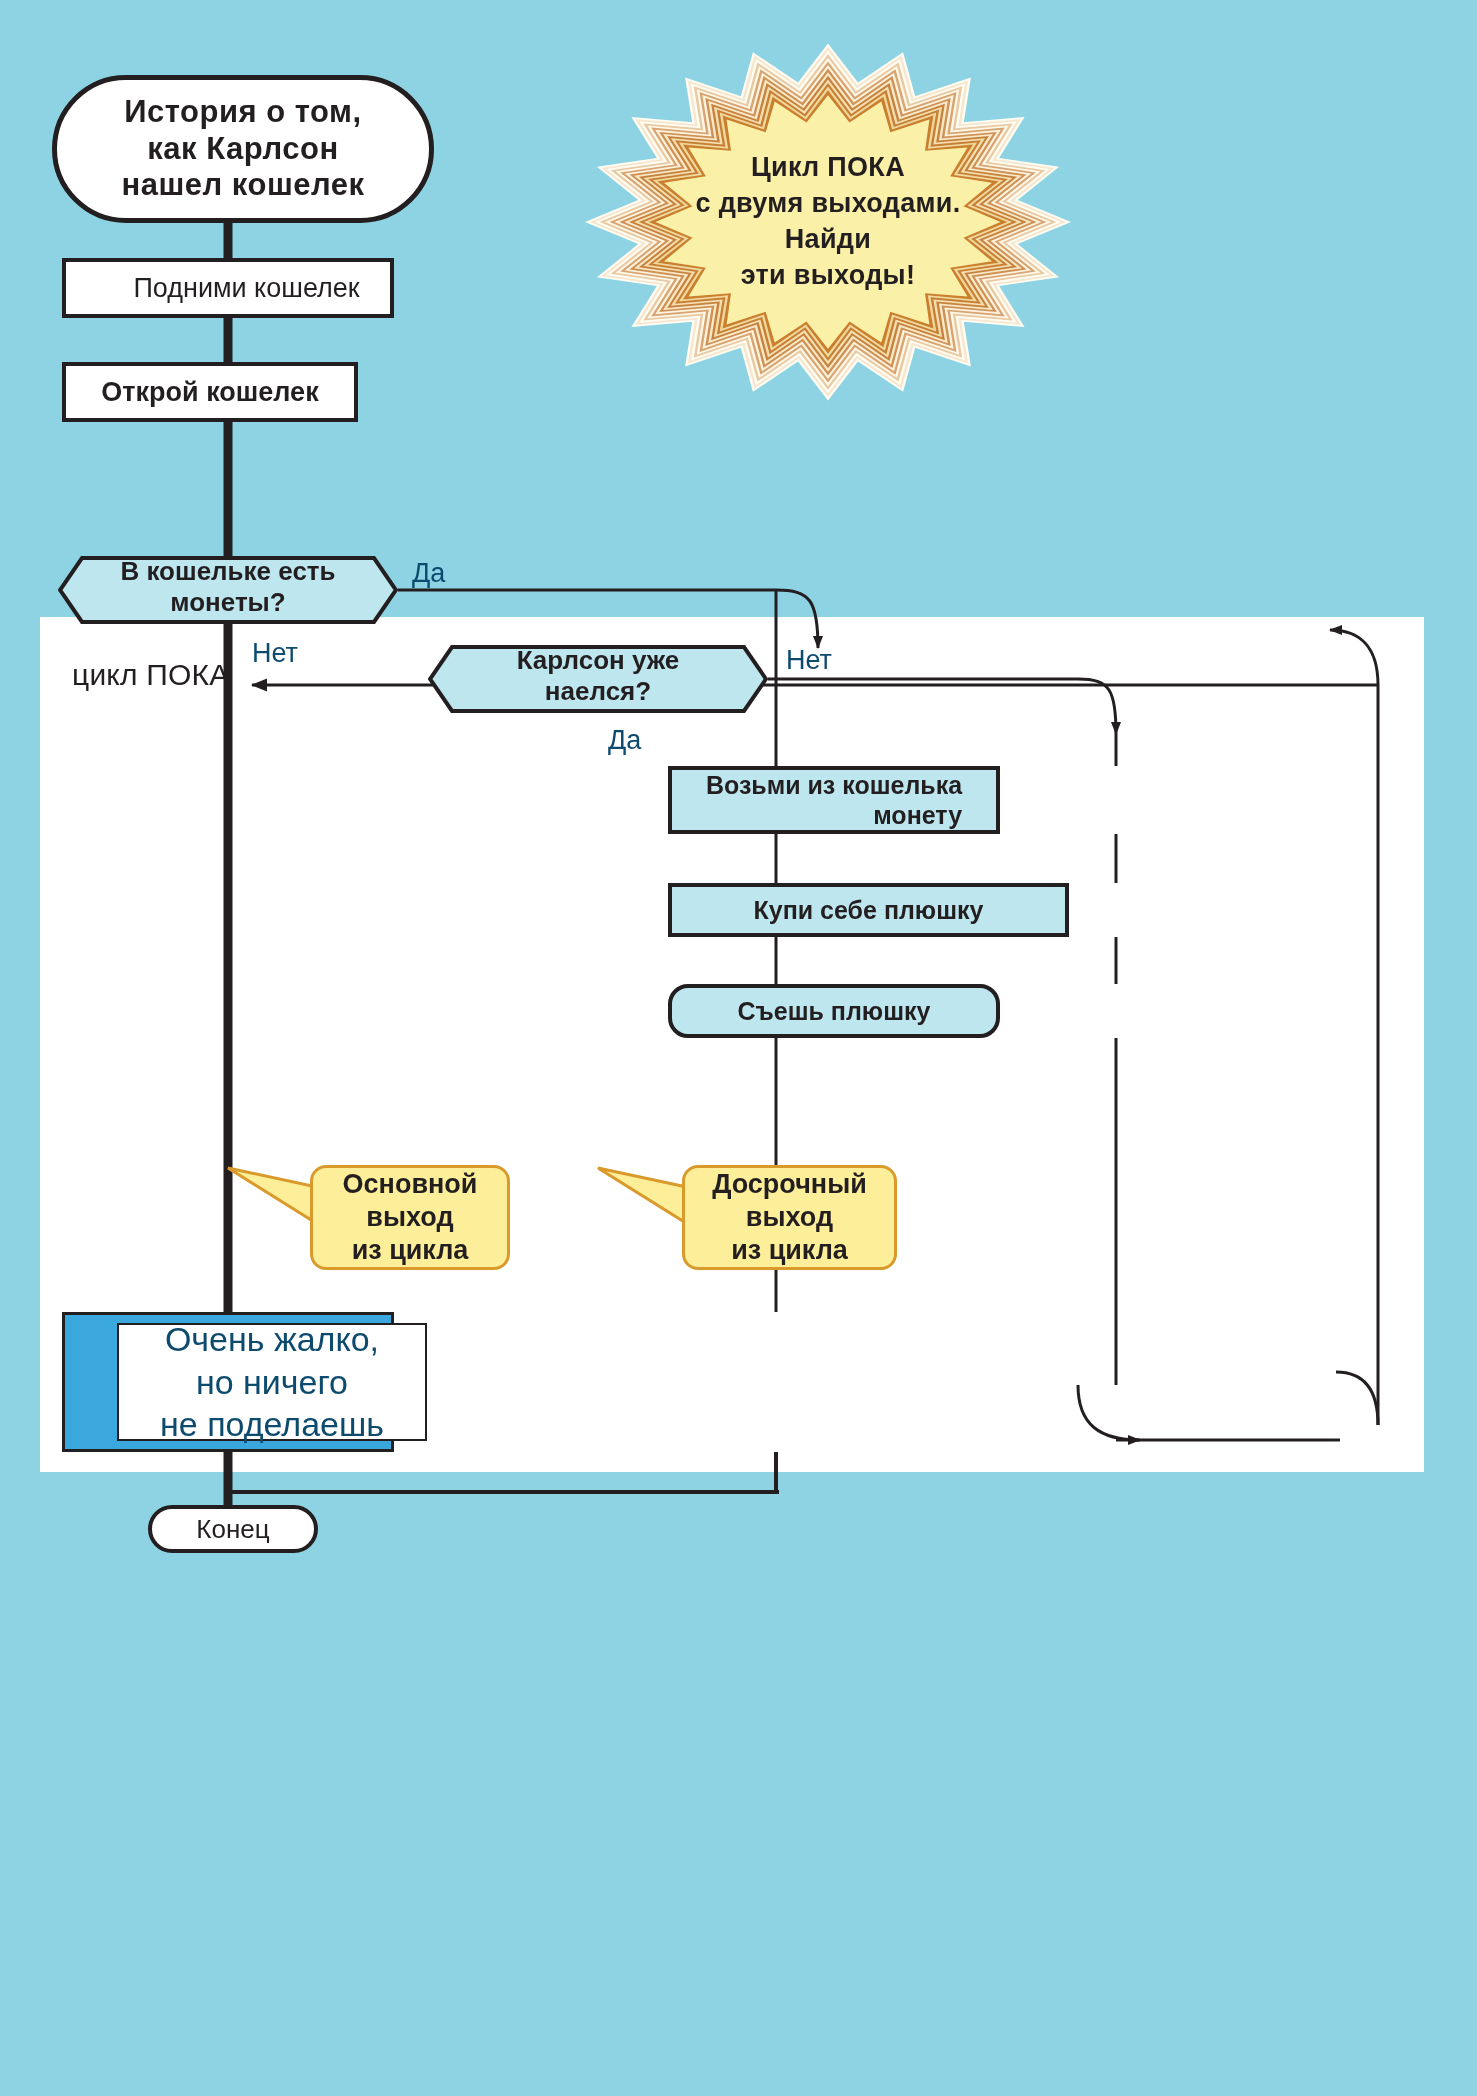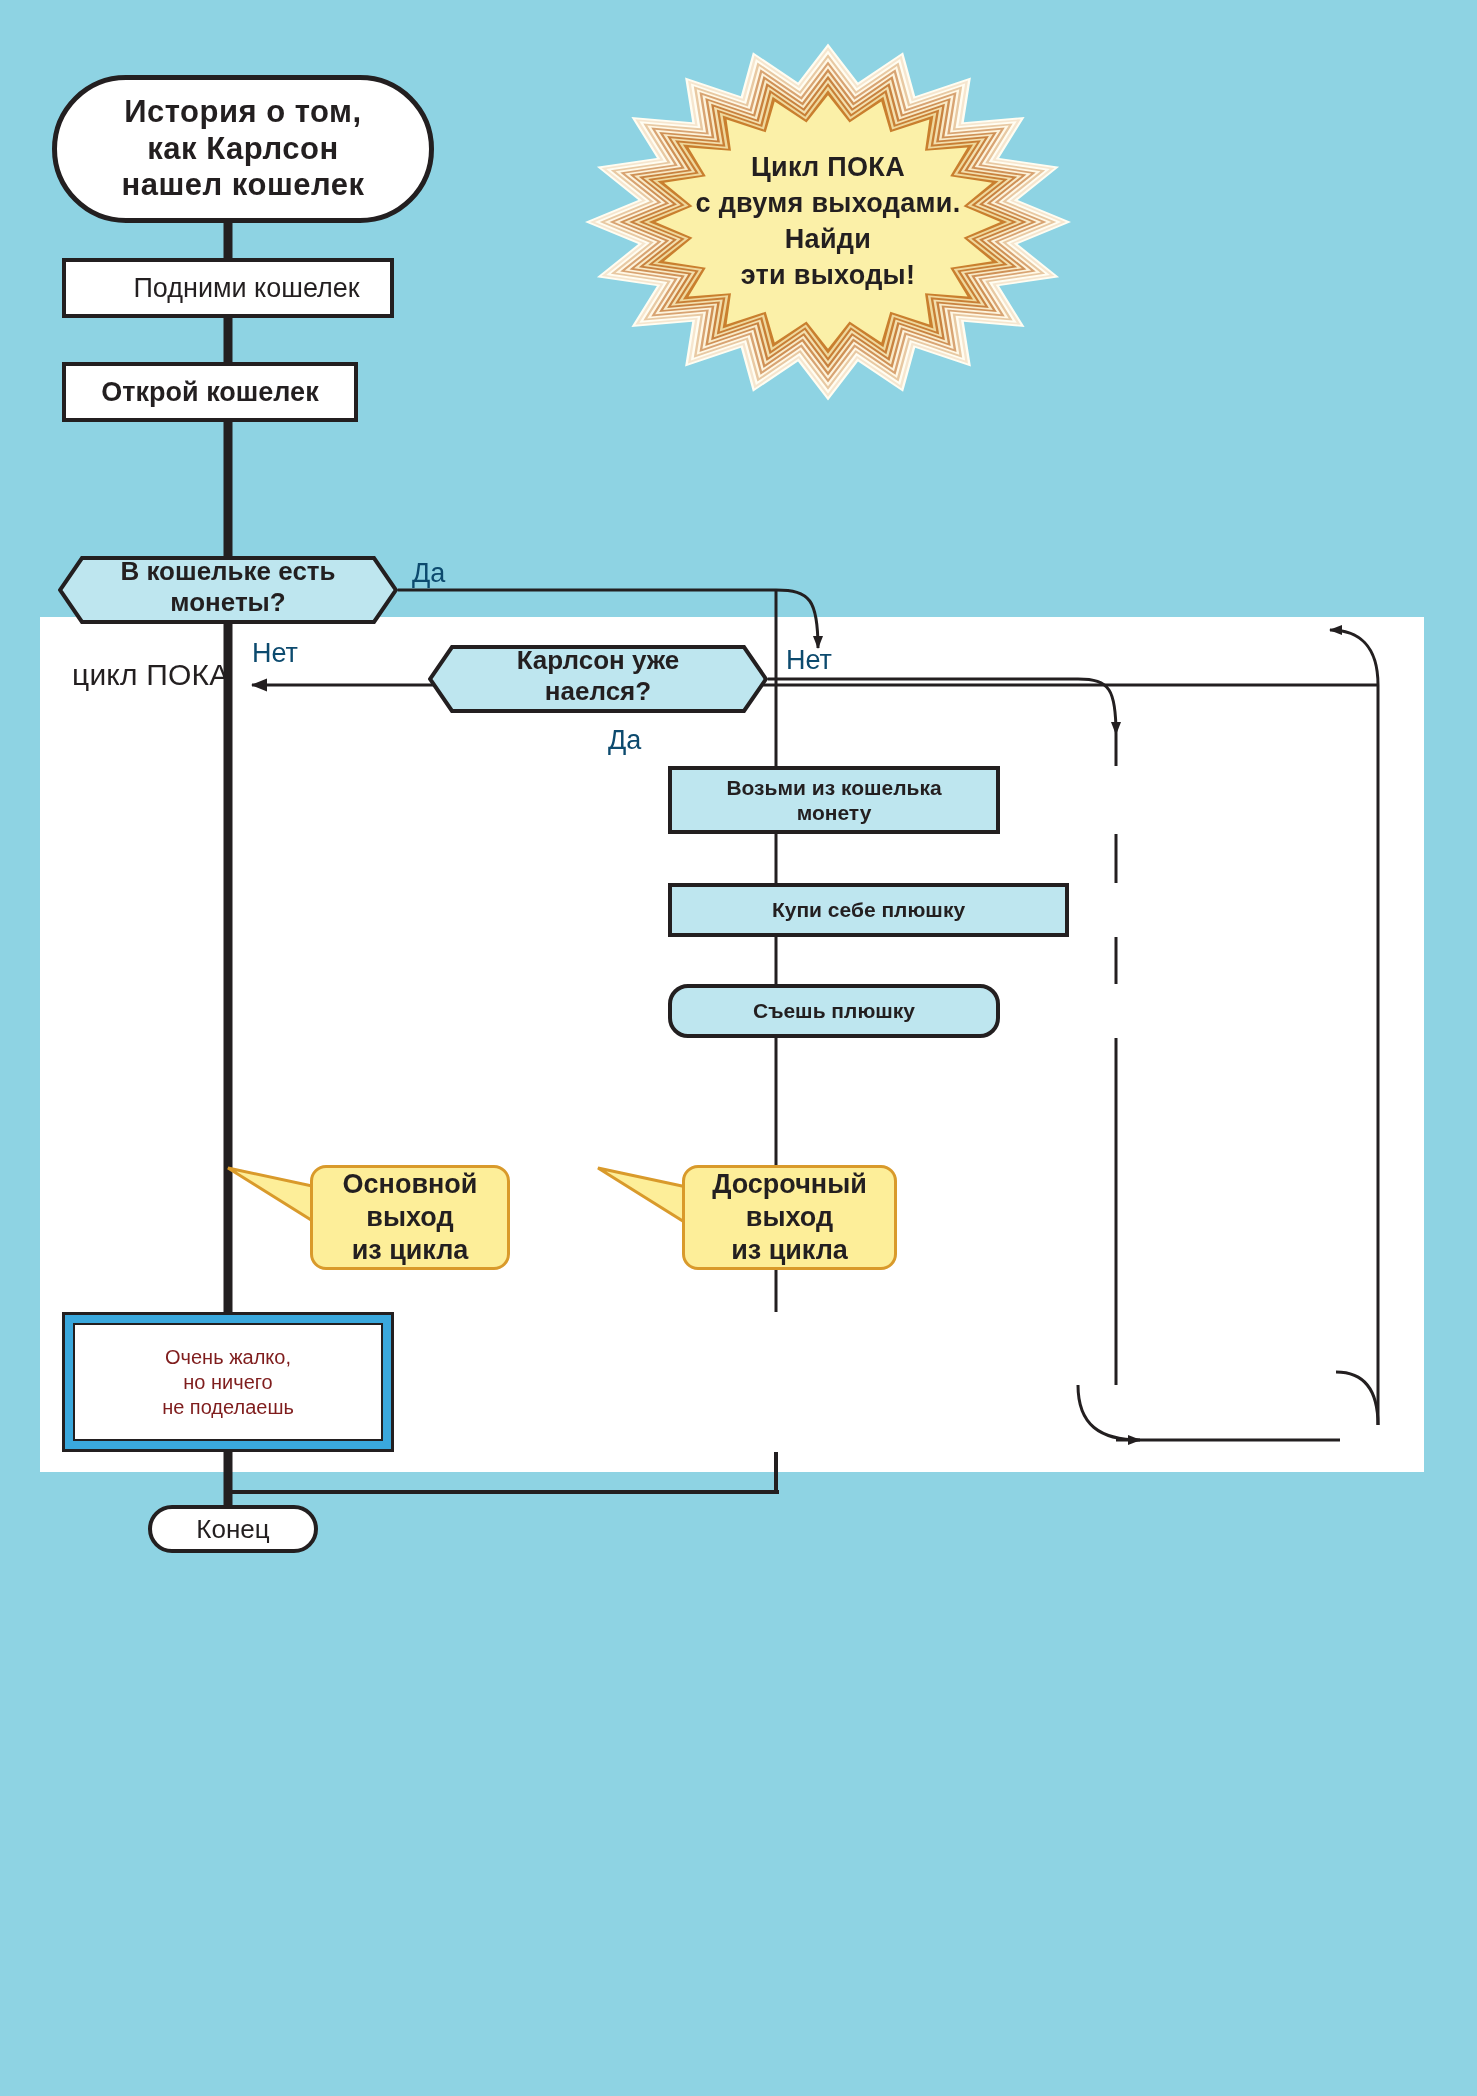--- a/index.html
+++ b/index.html
@@ -50,22 +50,22 @@
     z-index:5;
   }
   .p-lift{ left:62px; top:258px; width:332px; height:60px;padding-left:37px; }
   .p-open{ left:62px; top:362px; width:296px; height:60px;font-weight:bold; }
 
   
   .act{
     position:absolute;
     background:#bee6ef; border:4px solid #231f20;
     display:flex; align-items:center; justify-content:center;
-    font-weight:bold; font-size:21px; color:#231f20;
-    text-align:center; line-height:1.2;
+    font-weight:bold; font-size:25px; color:#231f20;
+    text-align:right; line-height:1.2;
     white-space:pre-line;
     z-index:5;
   }
   .a-coin { left:668px; top:766px; width:332px; height:68px; }
   .a-buy  { left:668px; top:883px; width:401px; height:54px; }
   .a-eat  { left:668px; top:984px; width:332px; height:54px;border-radius:20px; }
 
   
   .hex{
     position:absolute; z-index:5;
@@ -112,21 +112,21 @@
   .term{
     position:absolute; z-index:5;
     background:#3aa8dd; border:3px solid #231f20;
     padding:8px;
   }
   .term .inner{
     width:100%; height:100%;
     background:#ffffff; border:2px solid #231f20;
     display:flex; align-items:center; justify-content:center;
     text-align:center; line-height:1.25;
-    font-size:20px; color:#7f1d1d; white-space:pre-line;
+    font-size:34px; color:#0c4a6e; white-space:pre-line;margin-left:44px;
   }
   .t-left { left:62px; top:1312px; width:332px; height:140px; }
   .t-right{ left:432px; top:1312px; width:372px; height:140px; }
 
   
   .end-pill{
     position:absolute; left:148px; top:1505px;
     width:170px; height:48px;
     background:#ffffff; border:4px solid #231f20;
     border-radius:30px;

